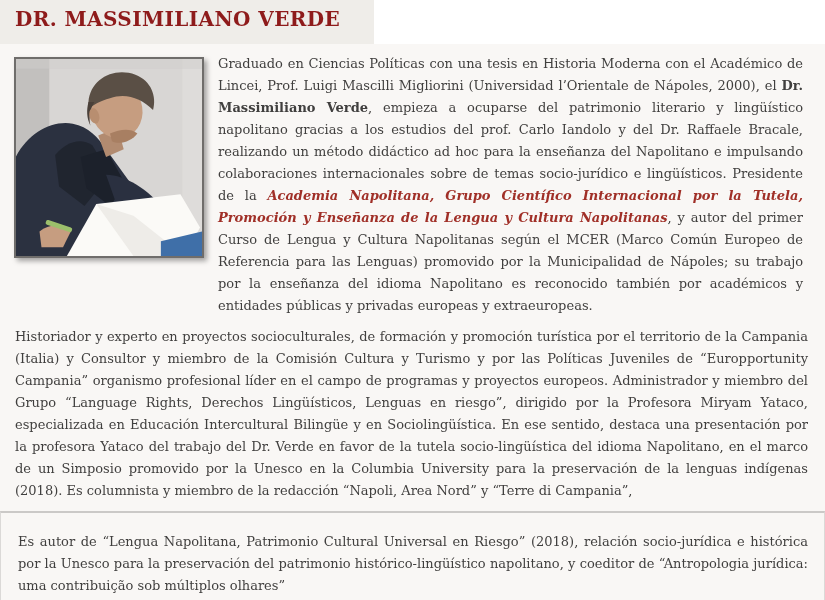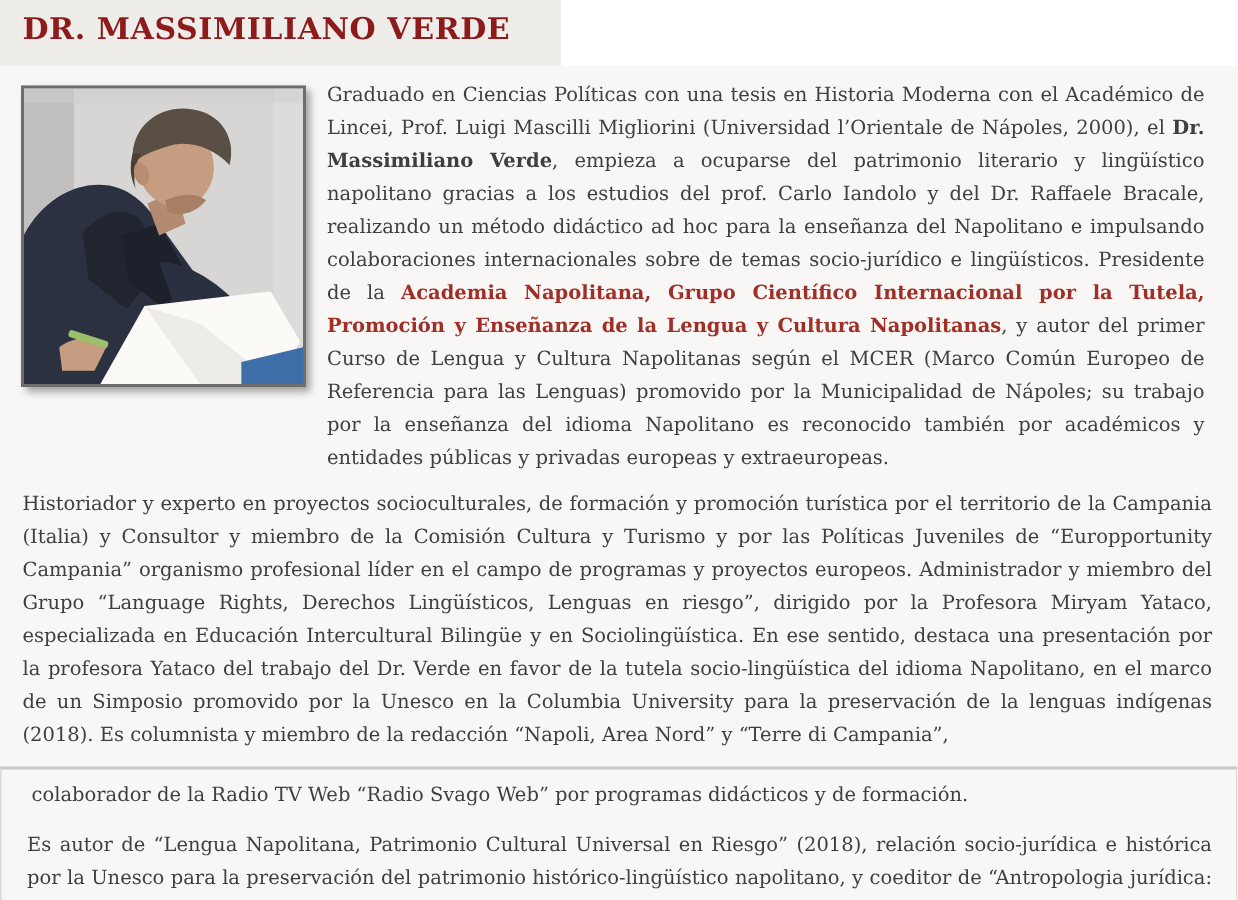--- a/index.html
+++ b/index.html
@@ -42,21 +42,21 @@
     border-top:2px solid #cbc9c7;
     border-left:1px solid #dbd9d7;
     border-right:1px solid #dbd9d7;
     padding:7px 16px 0 20px;
     height:190px;
   }
   .p2b{text-align:left;}
   .p3{margin-top:11px;margin-left:-3px;}
   .run-bold{font-weight:bold;}
   .run-italic{}
-  .run-boldred{font-weight:bold;color:var(--accent-red);}
+  .run-boldred{font-weight:bold;color:var(--accent-red);font-style:italic;}
 </style>
 </head>
 <body>
 
 <div class="header">
   <div class="band"></div>
   <div class="page-title">DR. MASSIMILIANO VERDE</div>
 </div>
 
 <div class="bio-row">
@@ -98,15 +98,14 @@
 
       <rect x="0" y="0" width="190" height="10" fill="#cfcdcb" opacity="0.5"></rect>
     </svg>
   </div>
   <div class="para p1"><span class="run run-normal">Graduado en Ciencias Políticas con una tesis en Historia Moderna con el Académico de Lincei, Prof. Luigi Mascilli Migliorini (Universidad l’Orientale de Nápoles, 2000), el </span><span class="run run-bold">Dr. Massimiliano Verde</span><span class="run run-normal">, empieza a ocuparse del patrimonio literario y lingüístico napolitano gracias a los estudios del prof. Carlo Iandolo y del Dr. Raffaele Bracale, realizando un método didáctico </span><span class="run run-italic">ad hoc</span><span class="run run-normal"> para la enseñanza del Napolitano e impulsando colaboraciones internacionales sobre de temas socio-jurídico e lingüísticos. Presidente de la </span><span class="run run-boldred">Academia Napolitana, Grupo Científico Internacional por la Tutela, Promoción y Enseñanza de la Lengua y Cultura Napolitanas</span><span class="run run-normal">, y autor del primer </span><span class="run run-italic">Curso de Lengua y Cultura Napolitanas</span><span class="run run-normal"> según el MCER (Marco Común Europeo de Referencia para las Lenguas) promovido por la Municipalidad de Nápoles; su trabajo por la enseñanza del idioma Napolitano es reconocido también por académicos y entidades públicas y privadas europeas y extraeuropeas.</span></div>
 </div>
 
 <div class="para p2"><span class="run run-normal">Historiador y experto en proyectos socioculturales, de formación y promoción turística por el territorio de la Campania (Italia) y Consultor y miembro de la Comisión Cultura y Turismo y por las Políticas Juveniles de </span><span class="run run-italic">“Europportunity Campania”</span><span class="run run-normal"> organismo profesional líder en el campo de programas y proyectos europeos. Administrador y miembro del Grupo </span><span class="run run-italic">“Language Rights, Derechos Lingüísticos, Lenguas en riesgo”</span><span class="run run-normal">, dirigido por la Profesora Miryam Yataco, especializada en Educación Intercultural Bilingüe y en Sociolingüística. En ese sentido, destaca una presentación por la profesora Yataco del trabajo del Dr. Verde en favor de la tutela socio-lingüística del idioma Napolitano, en el marco de un Simposio promovido por la Unesco en la Columbia University para la preservación de la lenguas indígenas (2018). Es columnista y miembro de la redacción </span><span class="run run-italic">“Napoli, Area Nord” y “Terre di Campania”</span><span class="run run-normal">,</span></div>
 
 <div class="page2-frame">
-  <div class="para p2b"><span class="run run-normal">colaborador de la Radio TV Web </span><span class="run run-italic">“Radio Svago Web”</span><span class="run run-normal"> por programas didácticos y de formación.</span></div>
   <div class="para p3"><span class="run run-normal">Es autor de </span><span class="run run-italic">“Lengua Napolitana, Patrimonio Cultural Universal en Riesgo”</span><span class="run run-normal"> (2018), relación socio-jurídica e histórica por la Unesco para la preservación del patrimonio histórico-lingüístico napolitano, y coeditor de </span><span class="run run-italic">“Antropologia jurídica: uma contribuição sob múltiplos olhares”</span></div>
 </div>
 
 </body></html>

